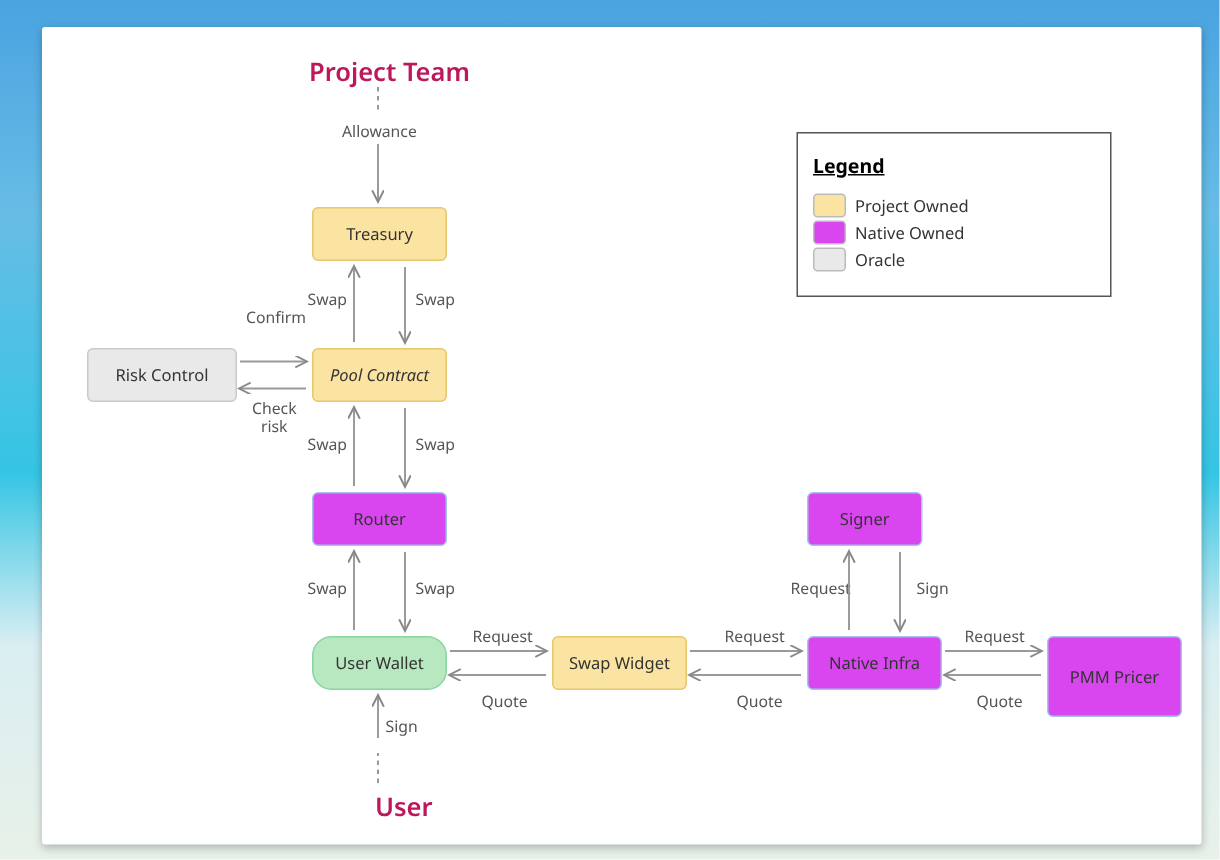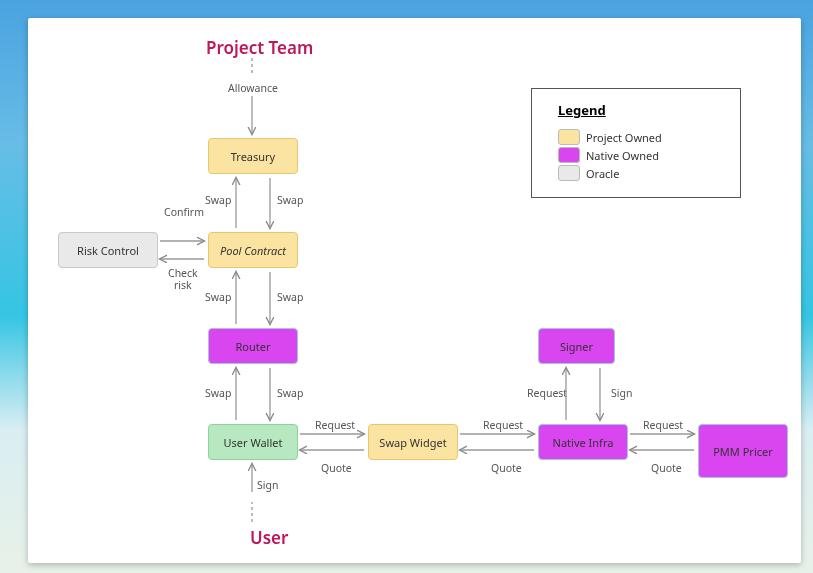--- a/index.html
+++ b/index.html
@@ -3,24 +3,24 @@
 <meta charset="utf-8">
 <style>
   html,body{margin:0;padding:0;width:813px;height:573px;overflow:hidden;font-family:system-ui,-apple-system,"Segoe UI",Roboto,Arial,sans-serif;}
   .bg{position:absolute;inset:0;background:linear-gradient(180deg,#4aa3e0 0%,#67bde6 25%,#35c5e4 55%,#d9eef2 75%,#e8f1e8 100%);}
   .card{position:absolute;left:28px;top:18px;right:12px;bottom:10px;background:#fff;border-radius:2px;box-shadow:0 2px 6px rgba(0,0,0,.25);}
   .abs{position:absolute;}
   .title{font-size:17px;font-weight:600;color:#be185d;}
   .lbl{font-size:10.5px;color:#555;white-space:nowrap;}
   .box{border:1px solid #bbb;border-radius:4px;display:flex;align-items:center;justify-content:center;font-size:11px;color:#333;box-sizing:border-box;}
   .yellow{background:#fbe3a2;border-color:#e6c76d;}
-  .green {background:#b7e8c0;border-color:#8cd49e;}
+  .green {background:#b7e8c0;border-color:#8cd49e;border-radius:13px;}
   .blue  {background:#d946ef;border-color:#9fc6e6;}
   .grey  {background:#e9e9e9;border-color:#c9c9c9;}
-  .legend{position:absolute;right:60px;top:70px;width:210px;border:1.5px solid #555;padding:12px 26px 14px;box-sizing:border-box;background:#fff;}
+  .legend{position:absolute;right:60px;top:70px;width:210px;border:1.5px solid #555;padding:12px 10px 14px;box-sizing:border-box;background:#fff;}
   .legend h4{margin:0 0 10px;font-size:13px;text-decoration:underline;}
   .lg-row{display:flex;align-items:flex-end;gap:6px;margin:2px 0;}
   .sw{width:20px;height:14px;border-radius:3px;border:1px solid #bbb;}
   .lg-row span{font-size:11px;color:#333;}
   svg.lines{position:absolute;inset:0;pointer-events:none;}
 </style>
 </head>
 <body>
 
 <div class="bg"></div>

